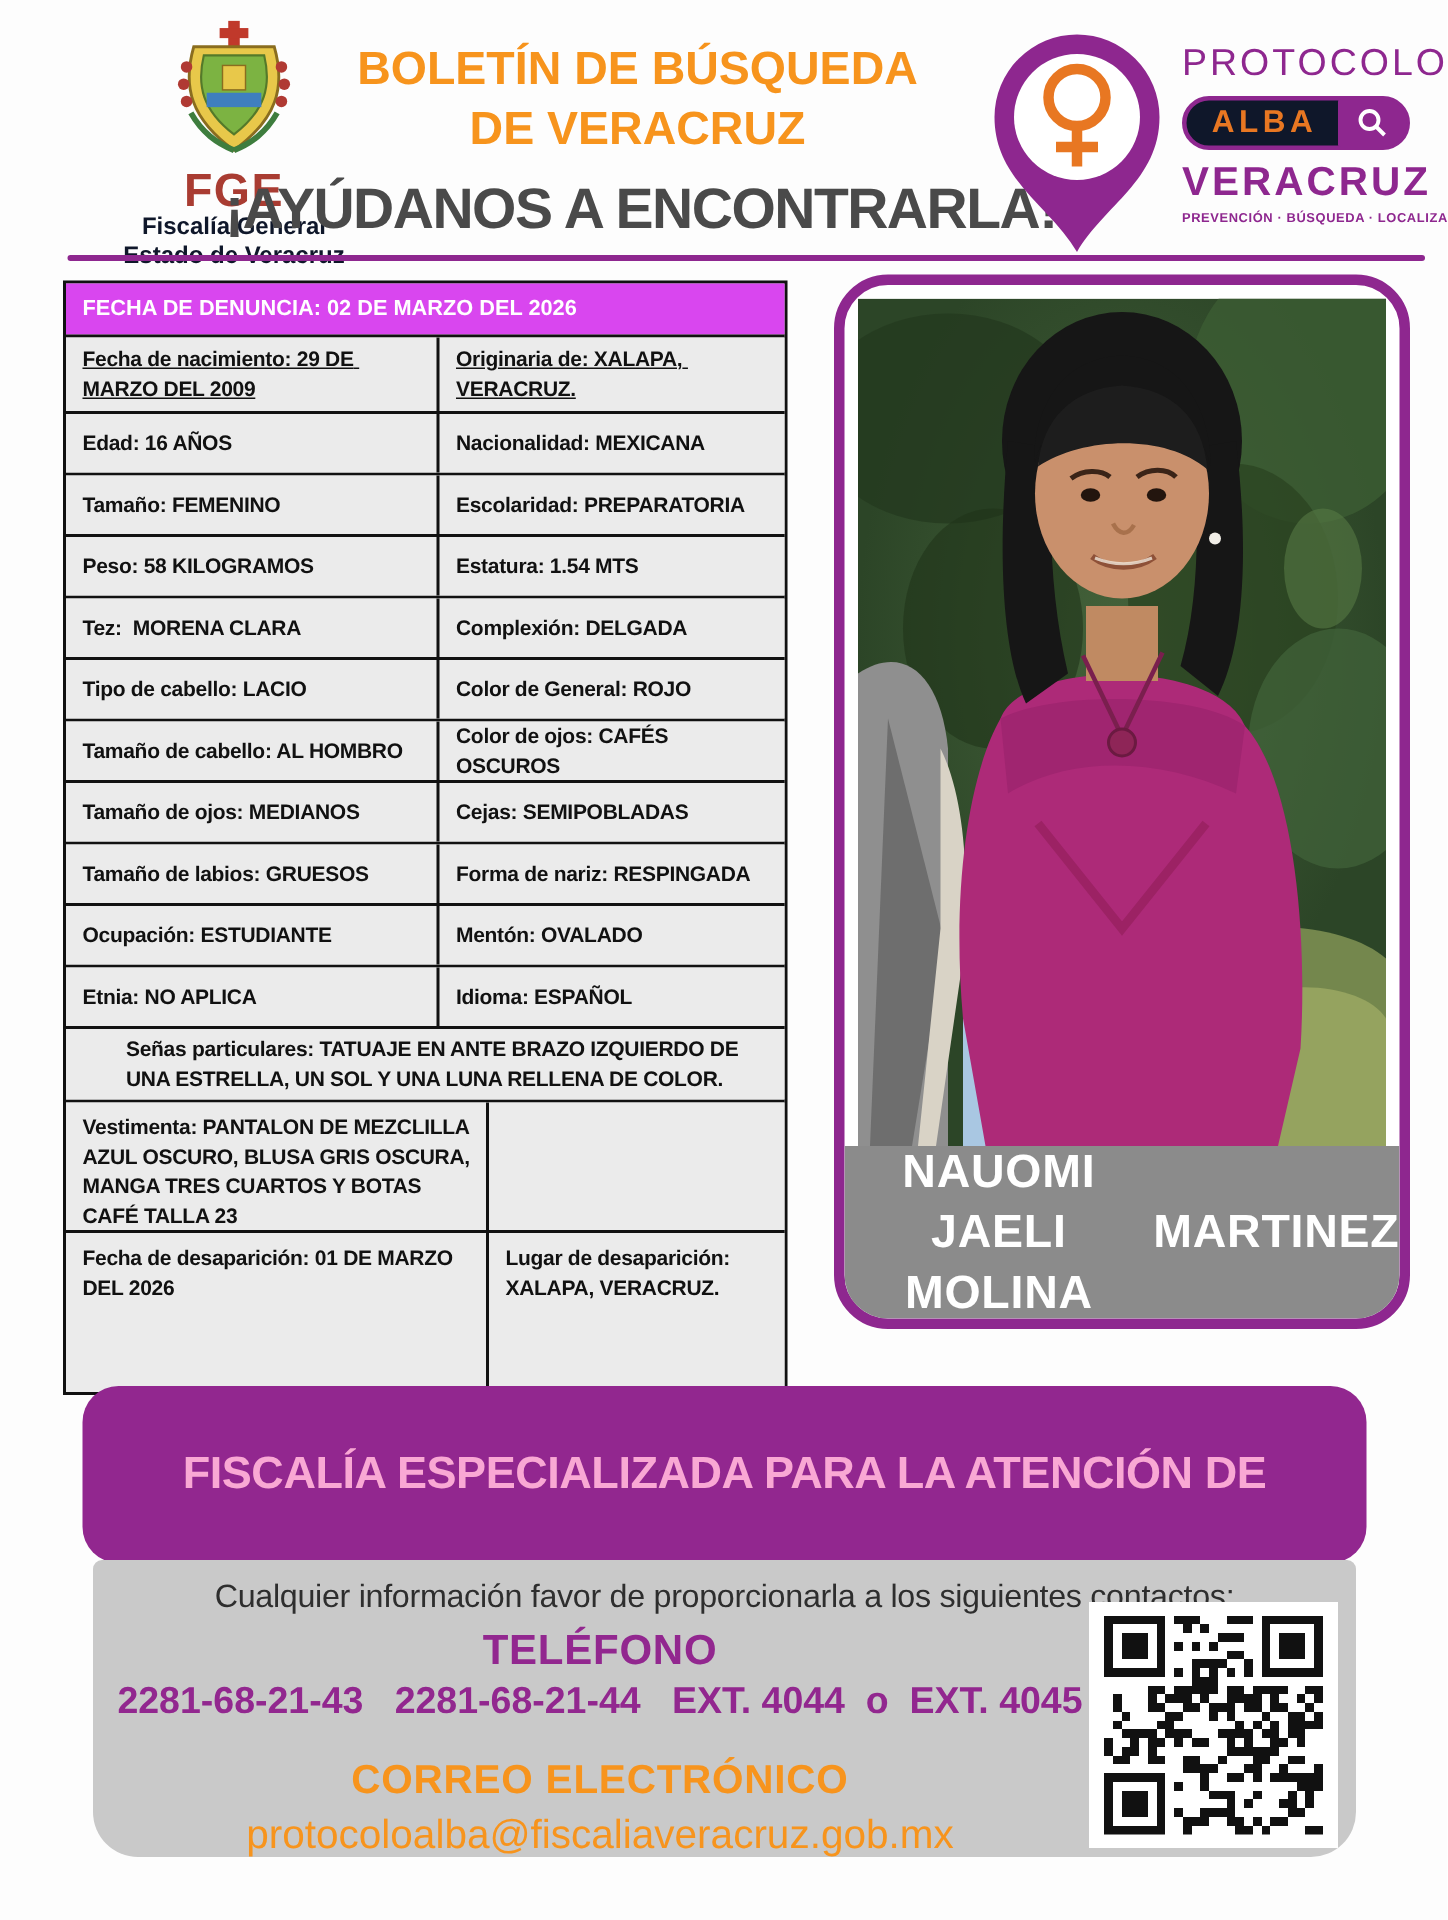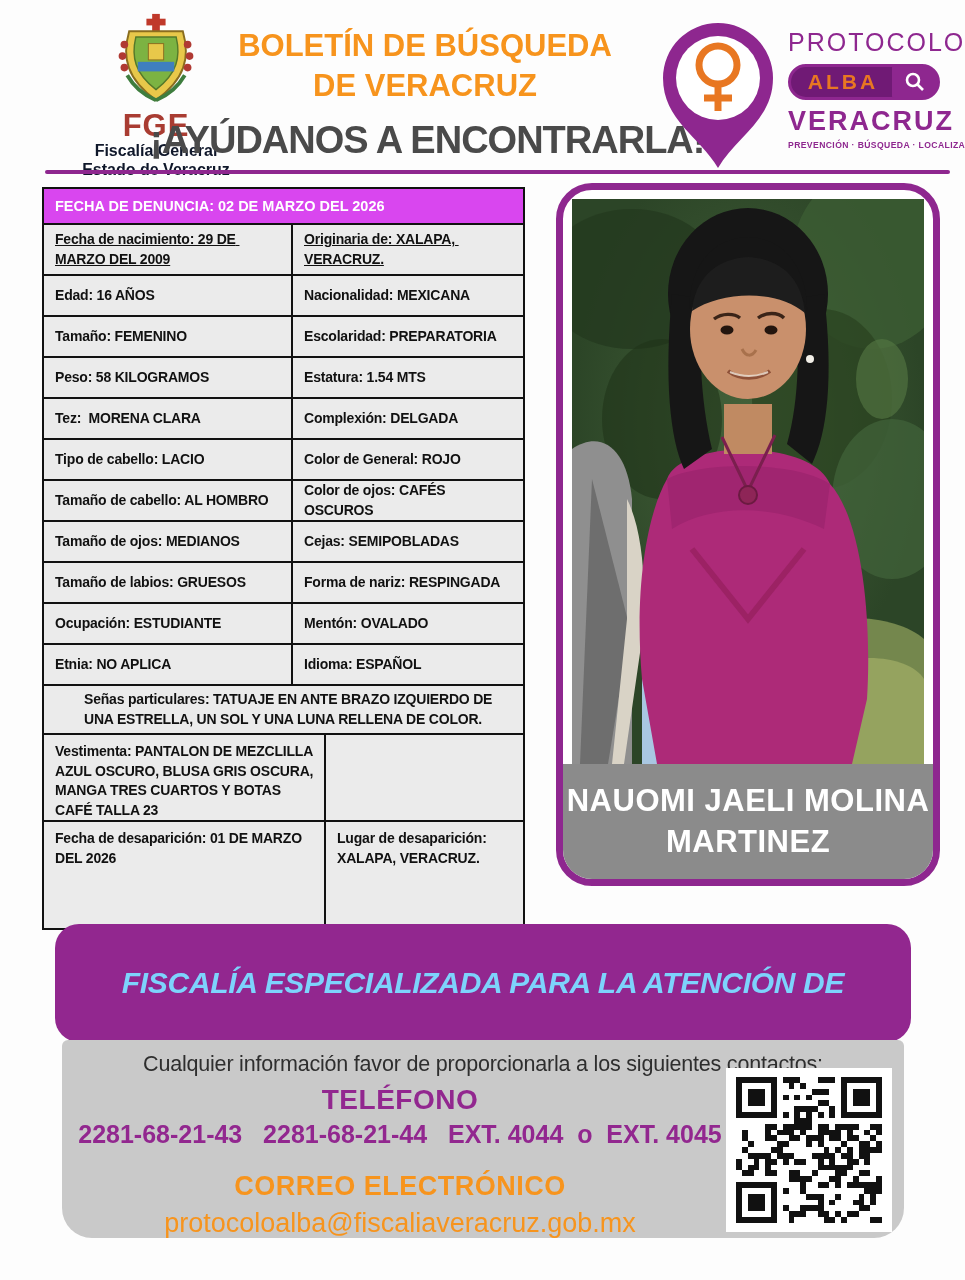--- a/index.html
+++ b/index.html
@@ -13,21 +13,21 @@
   .fge-block{position:absolute;left:58px;top:12px;width:196px;text-align:center;}
   .fge-abbr{font-size:31px;font-weight:bold;color:#a93c32;letter-spacing:1px;line-height:1;margin-top:2px;}
   .fge-line{font-size:16px;font-weight:bold;color:#0f172a;line-height:1.2;}
   .title-block{position:absolute;left:150px;top:26px;width:550px;text-align:center;}
   .title-line{font-size:31px;font-weight:bold;color:#f7941d;line-height:1.28;letter-spacing:0px;}
   .subtitle{margin-top:14px;font-size:38px;font-weight:bold;color:#4a4a4a;letter-spacing:-1px;white-space:nowrap;}
   .alba-block{position:absolute;left:652px;top:18px;width:300px;height:150px;}
   .alba-pin{position:absolute;left:0;top:0;}
   .alba-texts{position:absolute;left:136px;top:10px;width:164px;}
   .alba-protocolo{font-size:25px;color:#8e278f;letter-spacing:2px;font-weight:500;}
-  .alba-pill{margin-top:7px;position:relative;width:152px;height:36px;border:3px solid #8e278f;border-radius:20px;box-sizing:border-box;background:#701a75;}
+  .alba-pill{margin-top:7px;position:relative;width:152px;height:36px;border:3px solid #8e278f;border-radius:20px;box-sizing:border-box;background:#0f172a;}
   .alba-pill-label{position:absolute;left:0;top:0;width:104px;height:30px;display:flex;align-items:center;justify-content:center;font-size:21px;font-weight:bold;color:#e87722;letter-spacing:3px;}
   .alba-pill-cap{position:absolute;right:-1px;top:-1px;width:46px;height:32px;background:#8e278f;border-radius:2px 18px 18px 2px;display:flex;align-items:center;justify-content:center;}
   .alba-veracruz{margin-top:6px;font-size:27px;font-weight:bold;color:#8e278f;letter-spacing:2px;}
   .alba-tagline{margin-top:3px;font-size:8.6px;font-weight:bold;color:#8e278f;letter-spacing:.4px;white-space:nowrap;}
   .purple-rule{position:absolute;left:45px;top:170px;width:905px;height:4px;background:#8e278f;border-radius:2px;}
   
   .dtable{position:absolute;left:42px;top:187px;width:483px;border:2px solid #111;box-sizing:border-box;background:#ebebeb;}
   .trow{display:flex;border-top:2px solid #111;box-sizing:border-box;}
   .trow:first-child{border-top:none;}
   .thead{background:#d946ef;color:#fff;font-weight:bold;font-size:14.5px;
@@ -41,26 +41,26 @@
   .r-vest{height:85px;align-items:flex-start;}
   .r-last{height:106px;align-items:flex-start;}
   .w-l{width:247px;} .w-r{width:232px;flex:1;}
   .w-l2{width:280px;} .w-r2{flex:1;}
   .top-align .cell{align-items:flex-start;padding-top:7px;}
   
   .photo-card{position:absolute;left:556px;top:183px;width:384px;height:703px;border:7px solid #8e278f;
               border-radius:36px;box-sizing:border-box;background:#ffffff;overflow:hidden;}
   .photo-area{position:absolute;left:9px;top:9px;width:352px;height:565px;overflow:hidden;}
   .name-band{position:absolute;left:0;right:0;bottom:0;height:115px;background:#8b8b8b;
-             display:flex;flex-direction:column;align-items:center;justify-content:center;}
+             display:flex;flex-direction:row;align-items:center;justify-content:center;}
   .name-line{color:#fff;font-weight:bold;font-size:31px;line-height:1.3;letter-spacing:.5px;text-align:center;}
   
   .fiscalia-banner{position:absolute;left:55px;top:924px;width:856px;height:118px;background:#92278f;
                    border-radius:24px;display:flex;flex-direction:column;align-items:center;justify-content:center;}
-  .banner-line{color:#7dd3fc;font-weight:bold;font-size:30px;line-height:1.35;letter-spacing:-0.3px;text-align:center;font-style:italic;}
+  .banner-line{color:#f9a8d4;font-weight:bold;font-size:30px;line-height:1.35;letter-spacing:-0.3px;text-align:center;}
   .contact-box{position:absolute;left:62px;top:1040px;width:842px;height:198px;background:#c9c9c9;
                border-radius:6px 6px 30px 30px;}
   .contact-intro{position:absolute;left:0;top:12px;width:100%;text-align:center;
                  font-size:21.5px;font-weight:normal;color:#2e2e2e;letter-spacing:-0.2px;}
   .contact-col{position:absolute;left:8px;top:40px;width:660px;text-align:center;}
   .phone-label{font-size:28px;font-weight:bold;color:#92278f;letter-spacing:.5px;margin-top:4px;}
   .phone-numbers{font-size:25px;font-weight:bold;color:#92278f;margin-top:4px;white-space:pre;}
   .email-label{font-size:27px;font-weight:bold;color:#f7941d;letter-spacing:.5px;margin-top:22px;}
   .email-value{font-size:27px;color:#f7941d;margin-top:6px;}
   .qr-panel{position:absolute;right:12px;top:28px;width:166px;height:164px;background:#ffffff;}

